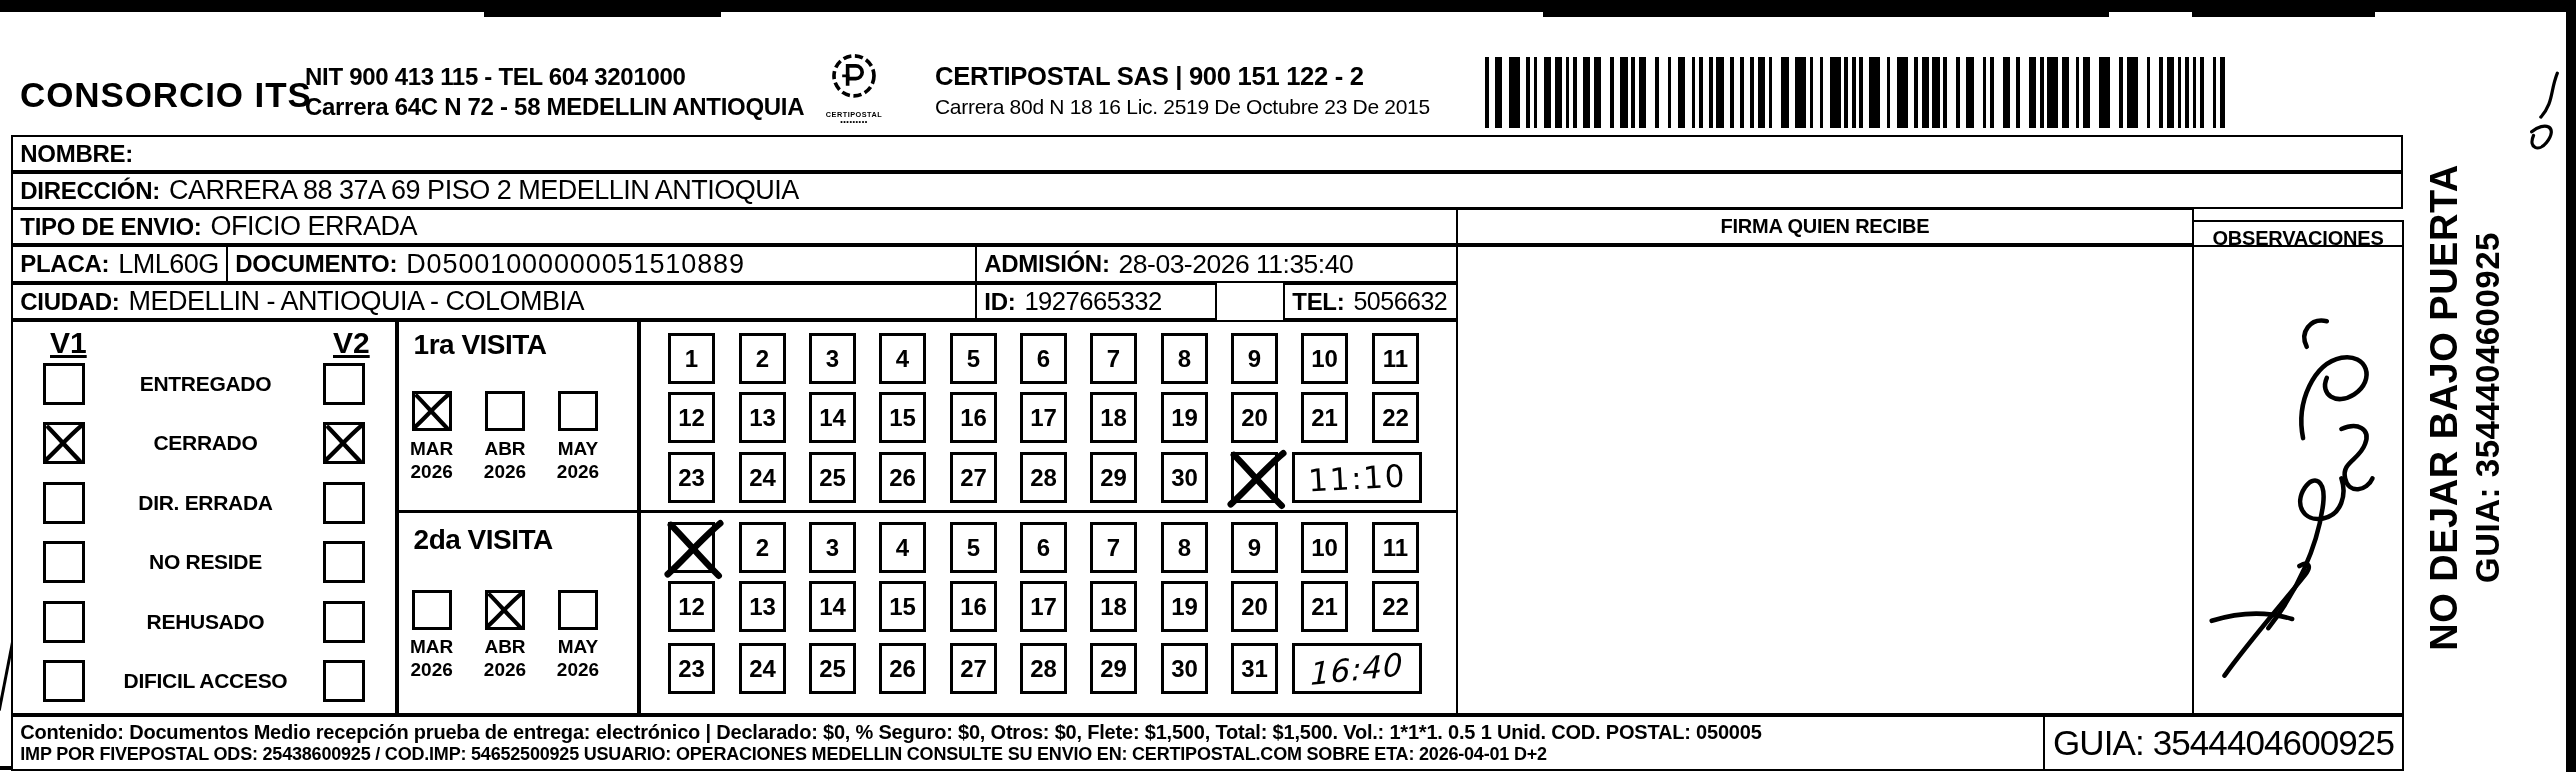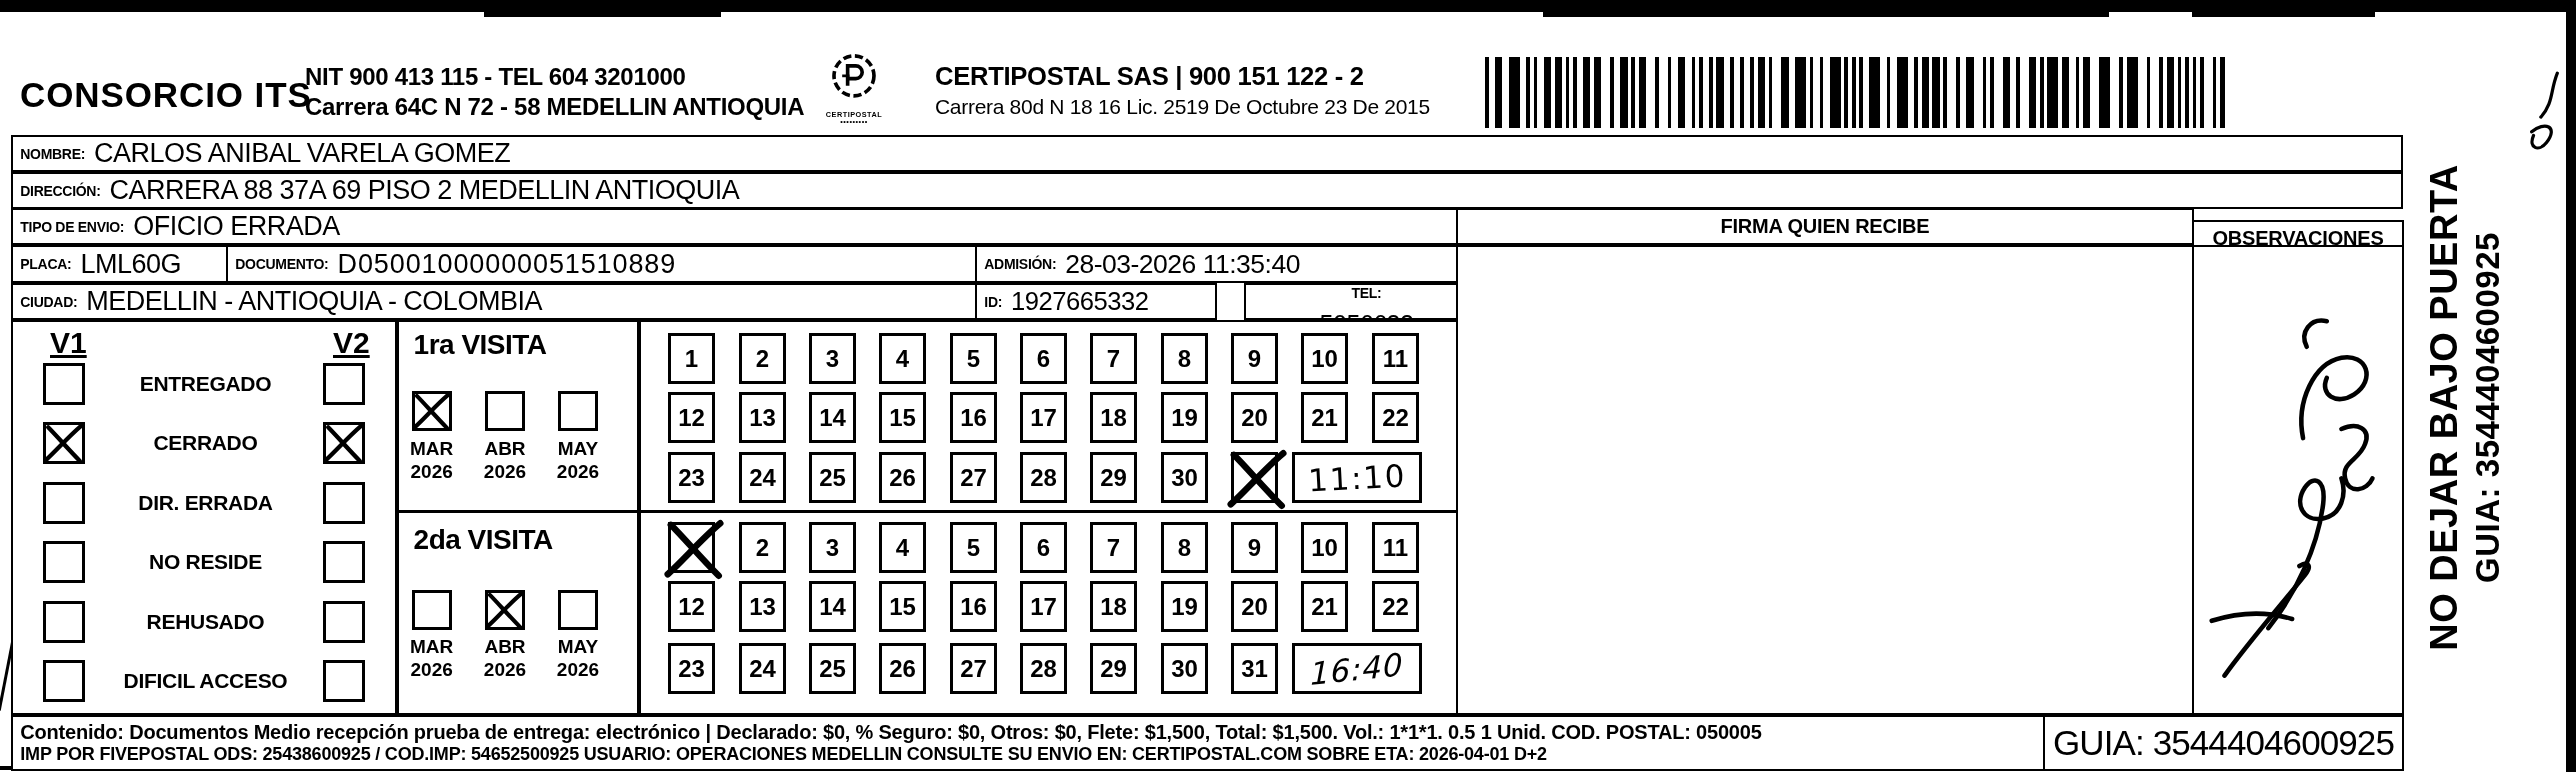--- a/index.html
+++ b/index.html
@@ -2,21 +2,21 @@
 <html style="font-size:14.6px"><head>
 <meta charset="utf-8">
 <style>
   html,body{margin:0;padding:0;background:#fff;}
   #page{position:relative;width:2576px;height:773px;background:#fff;overflow:hidden;
         font-family:"Liberation Sans",sans-serif;color:#000;}
   .abs{position:absolute;}
   .ink{background:#000;}
   .cell{position:absolute;box-sizing:border-box;border:2.7px solid #000;display:flex;
         align-items:center;padding:0 7.3px;gap:9px;background:#fff;}
-  .cell .lab{font-size:14px;font-weight:700;letter-spacing:-0.3px;white-space:nowrap;}
+  .cell .lab{font-size:24px;font-weight:700;letter-spacing:-0.3px;white-space:nowrap;}
   .cell .val{font-size:27px;font-weight:500;letter-spacing:-0.5px;white-space:nowrap;}
   .hcell{justify-content:center;font-size:20px;font-weight:700;letter-spacing:-0.2px;}
   .noborder{border:none;}
   .company{font-size:35px;font-weight:600;letter-spacing:0.9px;white-space:nowrap;}
   .hinfo{font-size:24px;font-weight:600;line-height:30px;white-space:nowrap;letter-spacing:-0.3px;}
   .carrier1{font-size:25.6px;font-weight:600;white-space:nowrap;letter-spacing:-0.3px;}
   .carrier2{font-size:21px;font-weight:500;white-space:nowrap;letter-spacing:-0.3px;}
   .vtitle{font-size:29px;font-weight:700;text-decoration:underline;}
   .vlabel{font-size:21px;font-weight:700;text-align:center;letter-spacing:-0.3px;}
   .cb{position:absolute;box-sizing:border-box;border:3.7px solid #000;background:#fff;}
@@ -208,21 +208,20 @@
       <div class="bar" style="width: 5.5px;"></div>
     </div>
 
   <svg class="abs" style="left:2517px;top:64px;" width="55" height="110" viewBox="0 0 60 120">
     <path d="M44 10 C36 30 40 42 26 58" fill="none" stroke="#000" stroke-width="3.5" stroke-linecap="round"></path>
     <path d="M16 74 C30 62 46 68 32 86 C24 96 12 92 18 78" fill="none" stroke="#000" stroke-width="3.5" stroke-linecap="round"></path>
   </svg>
 
   <div class="cell" style="left:11px;top:135px;width:2392px;height:37px;">
     <span class="lab">NOMBRE:</span>
-    <span class="val">CARLOS ANIBAL VARELA GOMEZ</span>
   </div>
   <div class="cell" style="left:11px;top:172px;width:2392px;height:37px;">
     <span class="lab">DIRECCIÓN:</span>
     <span class="val">CARRERA 88  37A 69 PISO 2 MEDELLIN ANTIOQUIA</span>
   </div>
   <div class="cell" style="left:11px;top:208px;width:1448px;height:37px;">
     <span class="lab">TIPO DE ENVIO:</span>
     <span class="val">OFICIO ERRADA</span>
   </div>
   <div class="cell hcell" style="left:1456px;top:208px;width:738px;height:37px;">FIRMA QUIEN RECIBE</div>
@@ -242,21 +241,21 @@
   </div>
 
   <div class="cell" style="left:11px;top:283px;width:967px;height:37px;">
     <span class="lab">CIUDAD:</span>
     <span class="val">MEDELLIN - ANTIOQUIA - COLOMBIA</span>
   </div>
   <div class="cell" style="left:975px;top:283px;width:242px;height:37px;">
     <span class="lab">ID:</span>
     <span class="val" style="font-size:25.6px;">1927665332</span>
   </div>
-  <div class="cell" style="left:1244px;top:283px;width:245px;height:37px;flex-direction:column;">
+  <div class="cell" style="left:1283px;top:283px;width:245px;height:37px;">
     <span class="lab">TEL:</span>
     <span class="val" style="font-size:25px;">5056632</span>
   </div>
 
   <div class="cell noborder" id="vpanel" style="left:11px;top:320px;width:386px;height:395px;border:2.7px solid #000;padding:0;display:block;">
     <div class="abs vtitle" style="left:37px;top:3.7px;font-size:30px;font-weight:700;">V1</div>
     <div class="abs vtitle" style="left:320px;top:3.7px;font-size:30px;font-weight:700;">V2</div>
     <div id="status-rows">
         <div class="cb" style="left: 30px; top: 41px; width: 42px; height: 42px;"></div>
         <div class="abs vlabel" style="left: 80px; top: 41px; width: 225px; line-height: 42px;">ENTREGADO</div>

